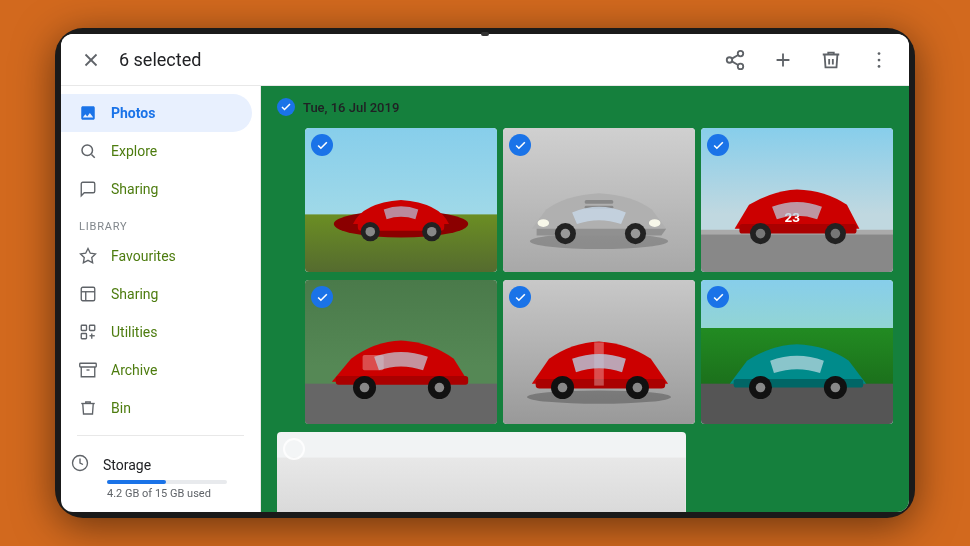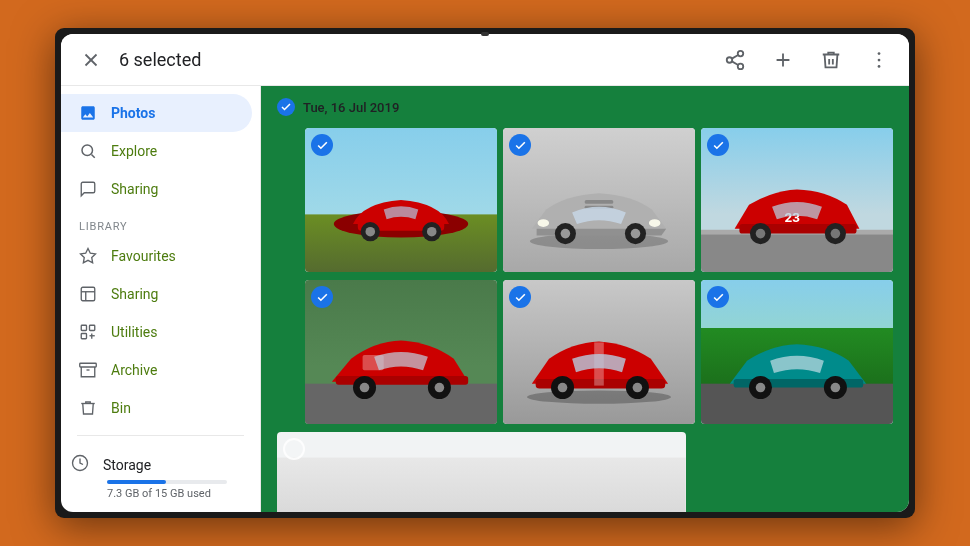--- a/index.html
+++ b/index.html
@@ -9,21 +9,21 @@
       align-items: center;
       justify-content: center;
       width: 970px;
       height: 546px;
       font-family: 'Roboto', Arial, sans-serif;
     }
     .device {
       width: 860px;
       height: 490px;
       background: #1a1a1a;
-      border-radius: 9px;
+      border-radius: 28px;
       padding: 6px;
       box-shadow: 0 8px 40px rgba(0,0,0,0.5);
       position: relative;
     }
     .device::before {
       content: '';
       position: absolute;
       top: 4px;
       left: 50%;
       transform: translateX(-50%);
@@ -374,21 +374,21 @@
               <svg width="18" height="18" viewBox="0 0 24 24" fill="none" stroke="#5f6368" stroke-width="1.8">
                 <path d="M12 2C6.48 2 2 6.48 2 12s4.48 10 10 10 10-4.48 10-10S17.52 2 12 2z"></path>
                 <path d="M12 6v6l4 2"></path>
               </svg>
             </span>
             <span class="storage-label">Storage</span>
           </div>
           <div class="storage-bar-wrap">
             <div class="storage-bar" style="width: 49%"></div>
           </div>
-          <div class="storage-sub">7.3 GB of 15 GB used</div>
+          <div class="storage-sub">4.2 GB of 15 GB used</div>
         </div>
       </div>
 
       <div class="content">
 
         <div class="date-header">
           <div class="date-check">
             <svg width="12" height="12" viewBox="0 0 24 24" fill="none" stroke="white" stroke-width="3">
               <polyline points="20 6 9 17 4 12"></polyline>
             </svg>

